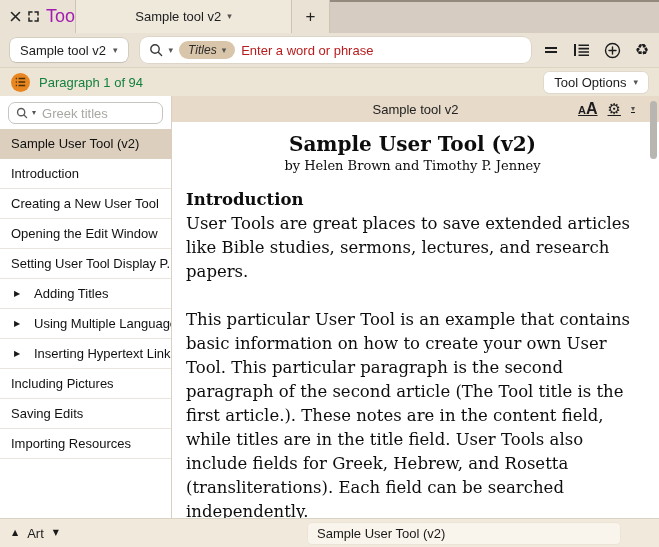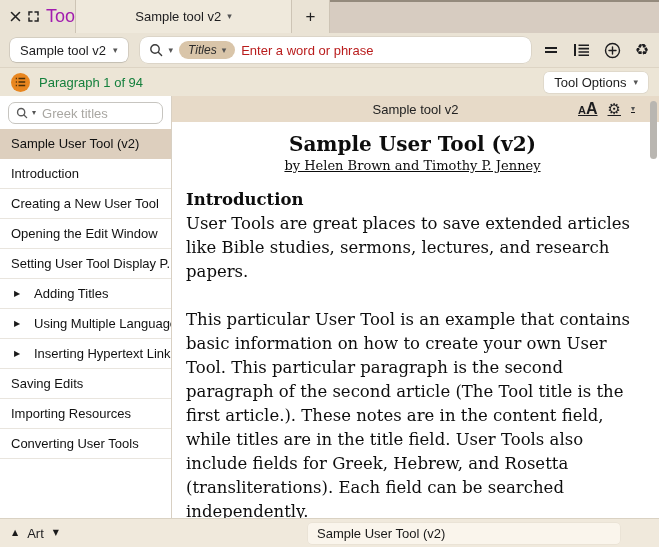--- a/index.html
+++ b/index.html
@@ -46,21 +46,21 @@
   .content{flex:1;display:flex;flex-direction:column;background:#fff;min-width:0;}
   .pane-header{height:26px;background:#e7dac8;display:flex;align-items:center;padding:0 10px;position:relative;box-sizing:border-box;}
   .pane-title{position:absolute;left:0;right:0;text-align:center;font-size:13px;color:#222;}
   .pane-actions{margin-left:auto;display:flex;align-items:center;gap:10px;position:relative;padding-right:14px;text-decoration:underline;}
   .aa .a1{font-size:11px;font-weight:600;}
   .aa .a2{font-size:16px;font-weight:600;}
   .gear{font-size:15px;color:#1d1d1f;}
 
   .article{flex:1;padding:7px 20px 0 14px;font-family:"DejaVu Serif","Liberation Serif",serif;font-size:16.5px;line-height:24px;color:#0d0d0d;overflow:hidden;}
   .article h1{font-size:20px;line-height:23px;text-align:center;margin:4px 0 0 0;}
-  .article .byline{font-size:13px;line-height:18px;text-align:center;margin:1px 0 13px 0;text-decoration:underline;}
+  .article .byline{font-size:13px;line-height:18px;text-align:center;margin:1px 0 13px 0;}
   .article h2{font-size:16.5px;margin:0;}
   .article p{margin:0 0 24px 0;}
   .seg-u{}
 
   .vscroll{position:absolute;right:2px;top:5px;width:7px;height:58px;border-radius:4px;background:#b9b6b1;}
 
   
   .bottom-bar{height:29px;background:#f0e9dc;border-top:1px solid #dad2c3;display:flex;align-items:center;padding:0 12px;box-sizing:border-box;position:relative;}
   .bottom-left{display:flex;align-items:center;gap:9px;}
   .tri{font-family:"DejaVu Sans",sans-serif;font-size:8px;color:#1a1a1a;line-height:1;}
@@ -194,27 +194,27 @@
           </div>
         <div class="side-item">
             <span class="disclosure">▶</span>
             <span>Using Multiple Languages</span>
           </div>
         <div class="side-item">
             <span class="disclosure">▶</span>
             <span>Inserting Hypertext Links</span>
           </div>
         <div class="side-item">
+            <span>Including Pictures</span>
+          </div>
+        <div class="side-item">
             <span>Saving Edits</span>
           </div>
         <div class="side-item">
             <span>Importing Resources</span>
-          </div>
-        <div class="side-item">
-            <span>Converting User Tools</span>
           </div>
       </div>
     </div>
 
     <div class="content">
       <div class="pane-header">
         <span class="pane-title">Sample tool v2</span>
         <span class="pane-actions">
           <span class="aa"><span class="a1">A</span><span class="a2">A</span></span>
           <span class="gear uni">⚙</span>

